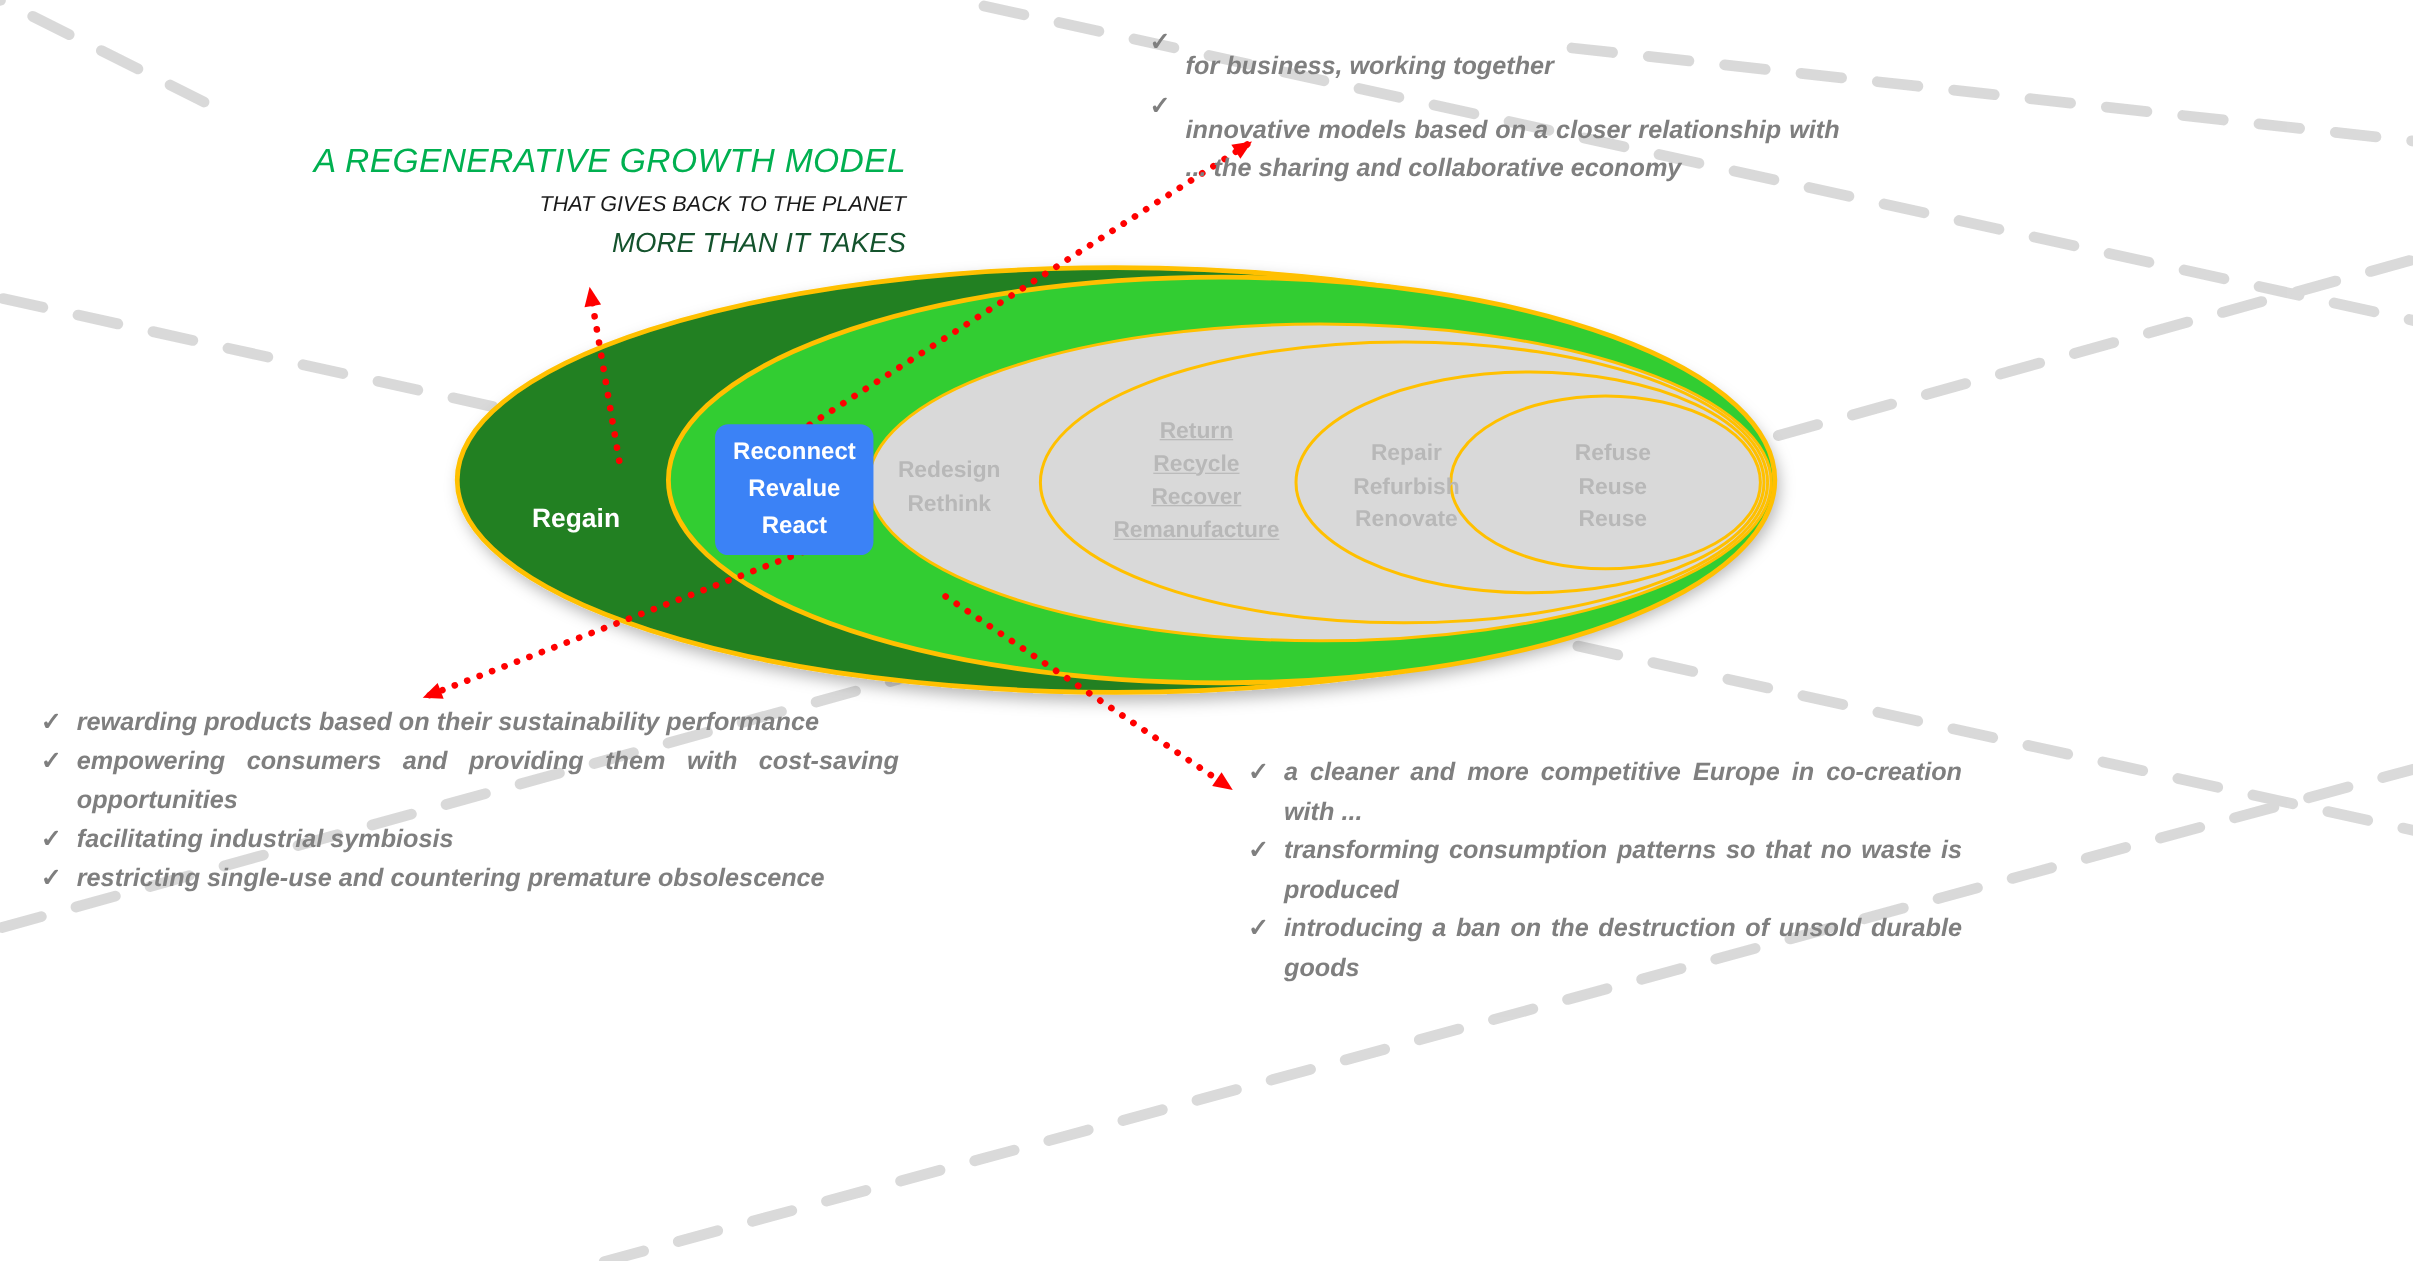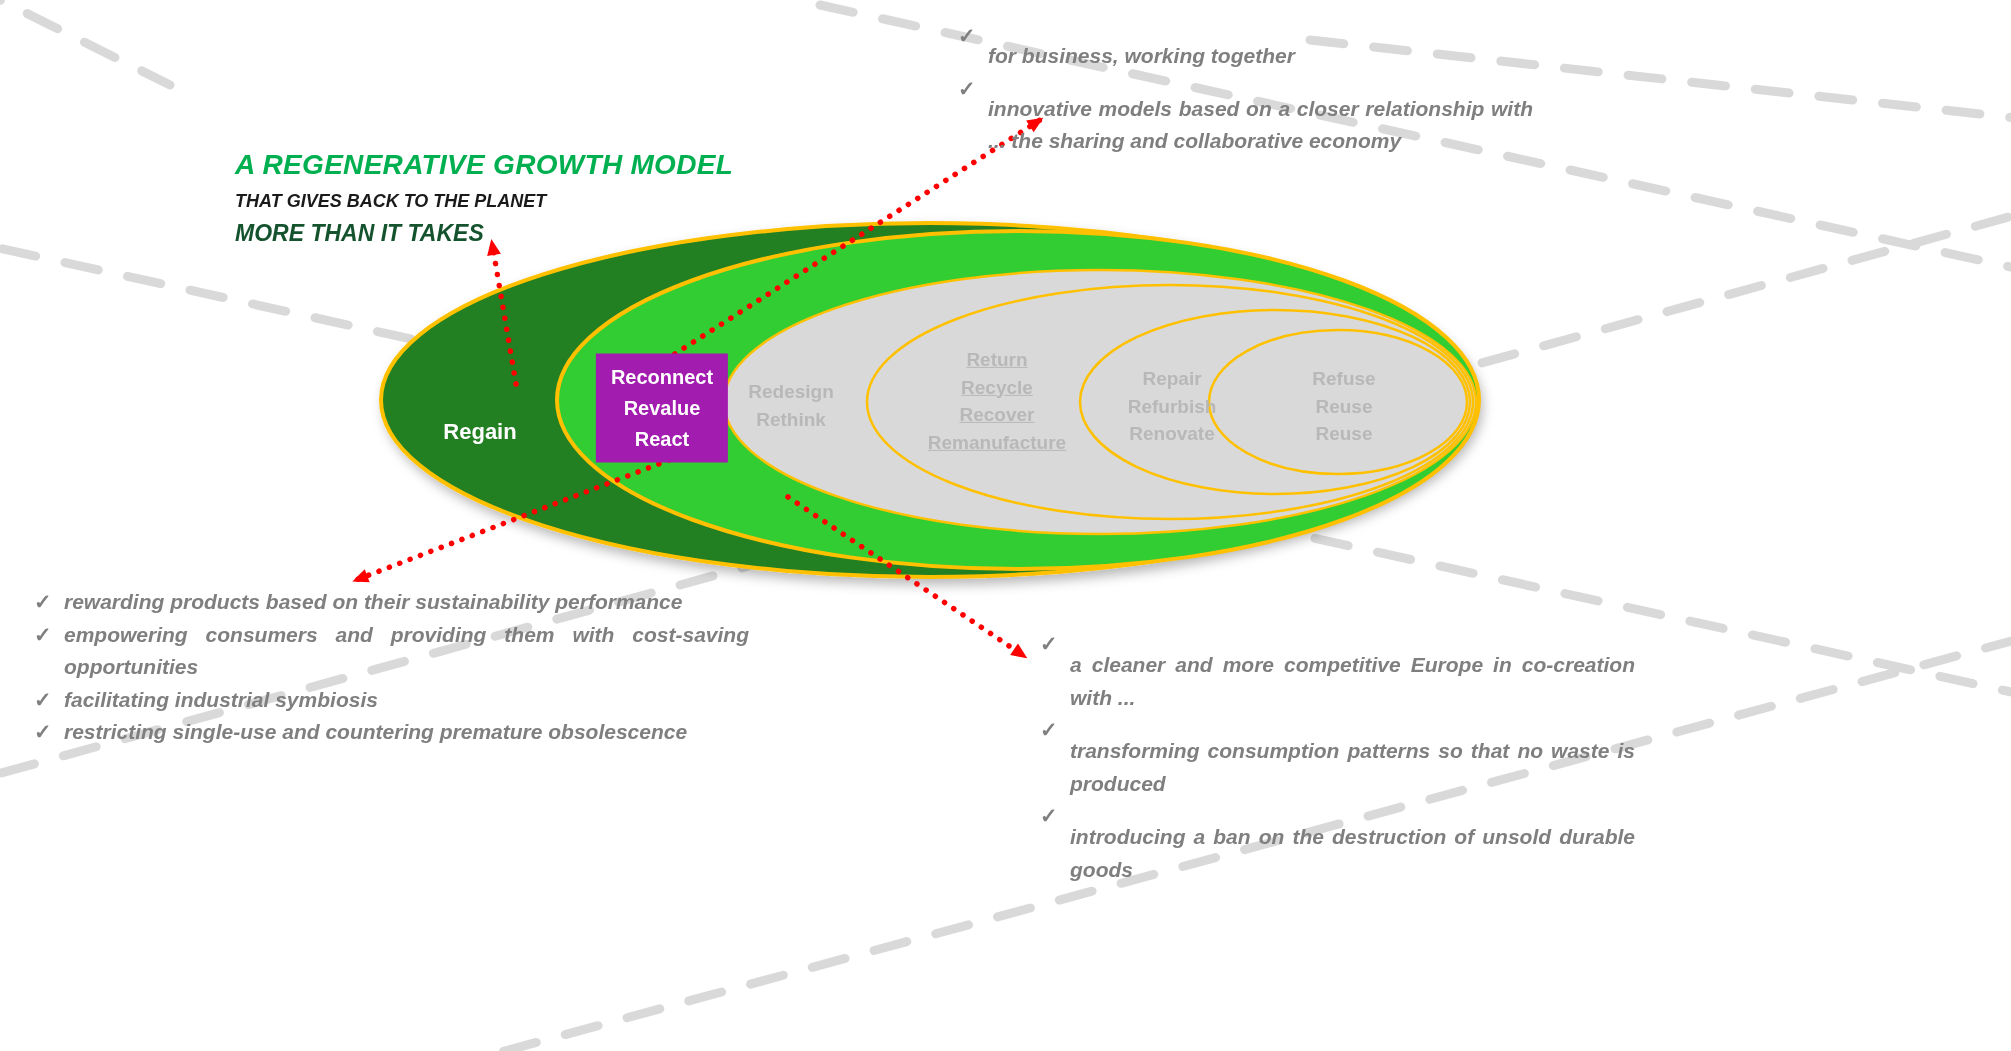--- a/index.html
+++ b/index.html
@@ -5,48 +5,48 @@
   html,body { margin:0; padding:0; background:#ffffff; }
   .stage {
     position:relative; width:2011px; height:1051px; overflow:hidden;
     background:#ffffff; font-family:"Liberation Sans", sans-serif;
   }
   svg.layer { position:absolute; left:0; top:0; }
 
   
   .title {
     position:absolute; left:235px; top:118px; width:520px;
-    text-align:left; font-weight:bold; font-style:italic;margin-top:31px;
+    text-align:right; font-weight:normal; font-style:italic;
   }
   .title .t1 { font-size:28px; color:#00b050; letter-spacing:0.3px; }
   .title .t2 { font-size:18px; color:#1a1a1a; margin-top:10px; }
   .title .t3 { font-size:23px; color:#14532d; margin-top:8px; }
 
   
   .ann {
     position:absolute; color:#7f7f7f; font-weight:bold; font-style:italic;
     font-size:21px; line-height:1.55;
   }
   .ann-item { display:flex; align-items:flex-start; }
   .ann-item .check { flex:0 0 30px; width:30px; font-style:normal; }
   .ann-item .txt { text-align:justify; }
   #ann-top    { left:958px;  top:20px;  } #ann-top .txt { width:545px;margin-top:20px; }
   #ann-bl     { left:34px;   top:586px; } #ann-bl  .txt { width:685px; }
-  #ann-br     { left:1040px; top:628px; } #ann-br  .txt { width:565px;margin-top:21px; }
+  #ann-br     { left:1040px; top:628px; } #ann-br  .txt { width:565px; }
 
   
   .ring-label {
     position:absolute; transform:translate(-50%,-50%);
     text-align:center; font-weight:bold;
   }
   .ring-label .ln { display:block; }
   #lbl-regain    { left:480px;  top:432px; color:#ffffff; font-size:22px; }
   #lbl-reconnect {
     left:662px; top:408px; color:#ffffff; font-size:20px; line-height:1.55;
-    background:#a21caf; padding:8px 15px; border-radius:0;
+    background:#3b82f6; padding:8px 15px; border-radius:11px;
   }
   .gray-label { color:#b8b8b8; font-size:19px; line-height:1.45; }
   #lbl-redesign { left:791px;  top:406px; }
   #lbl-return   { left:997px;  top:401px;text-decoration:underline; }
   #lbl-repair   { left:1172px; top:406px; }
   #lbl-refuse   { left:1344px; top:406px; }
 </style>
 </head>
 <body>
 

